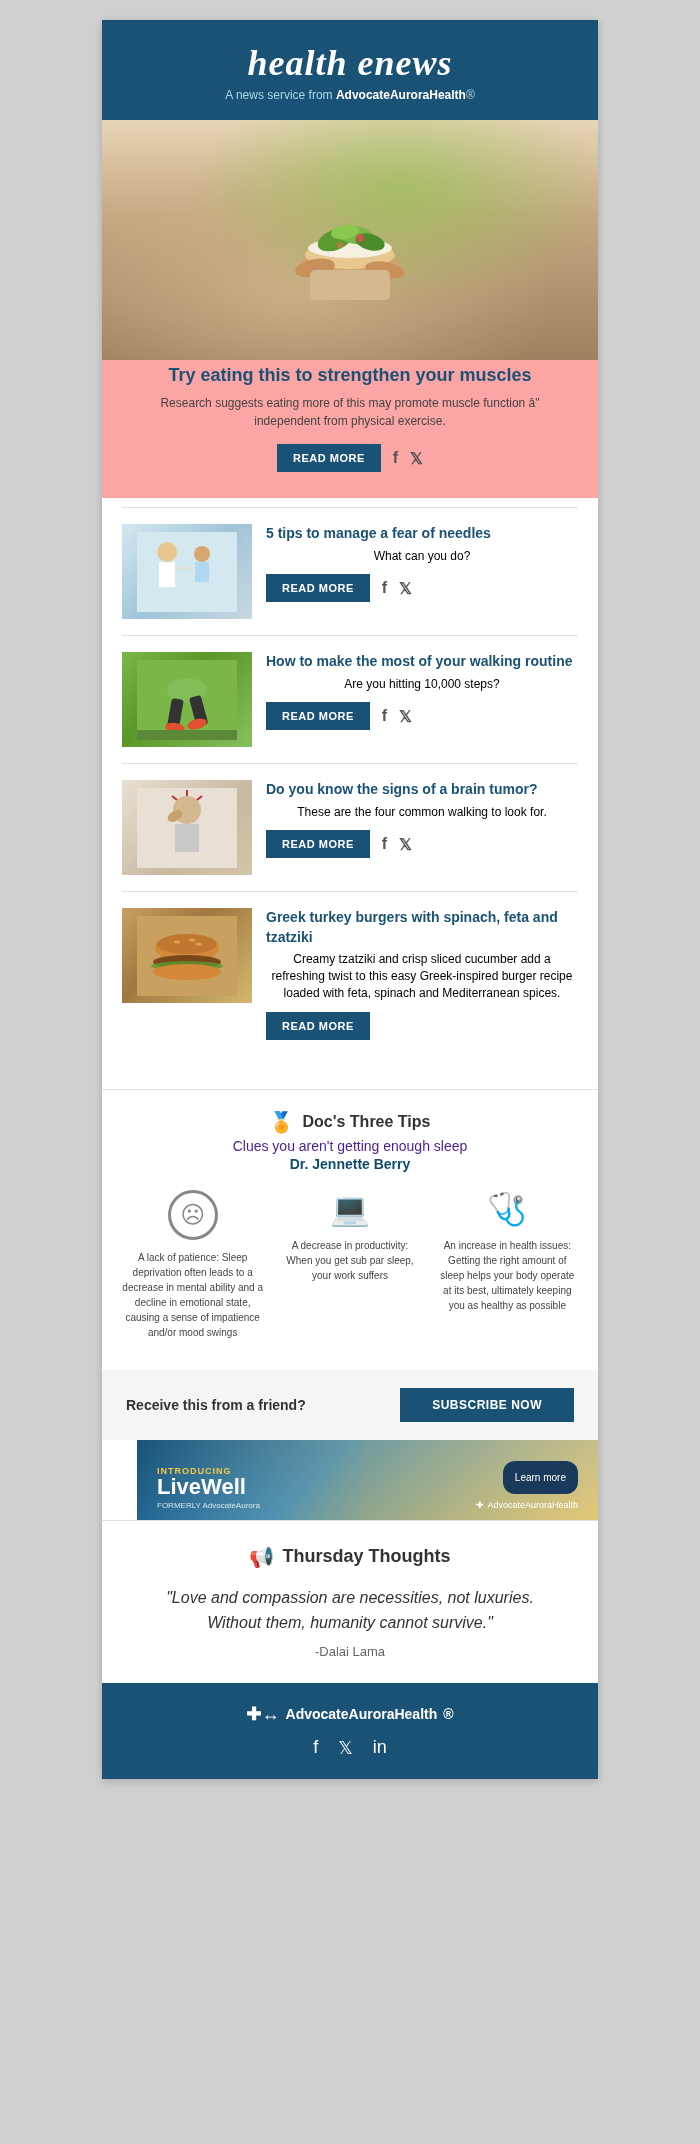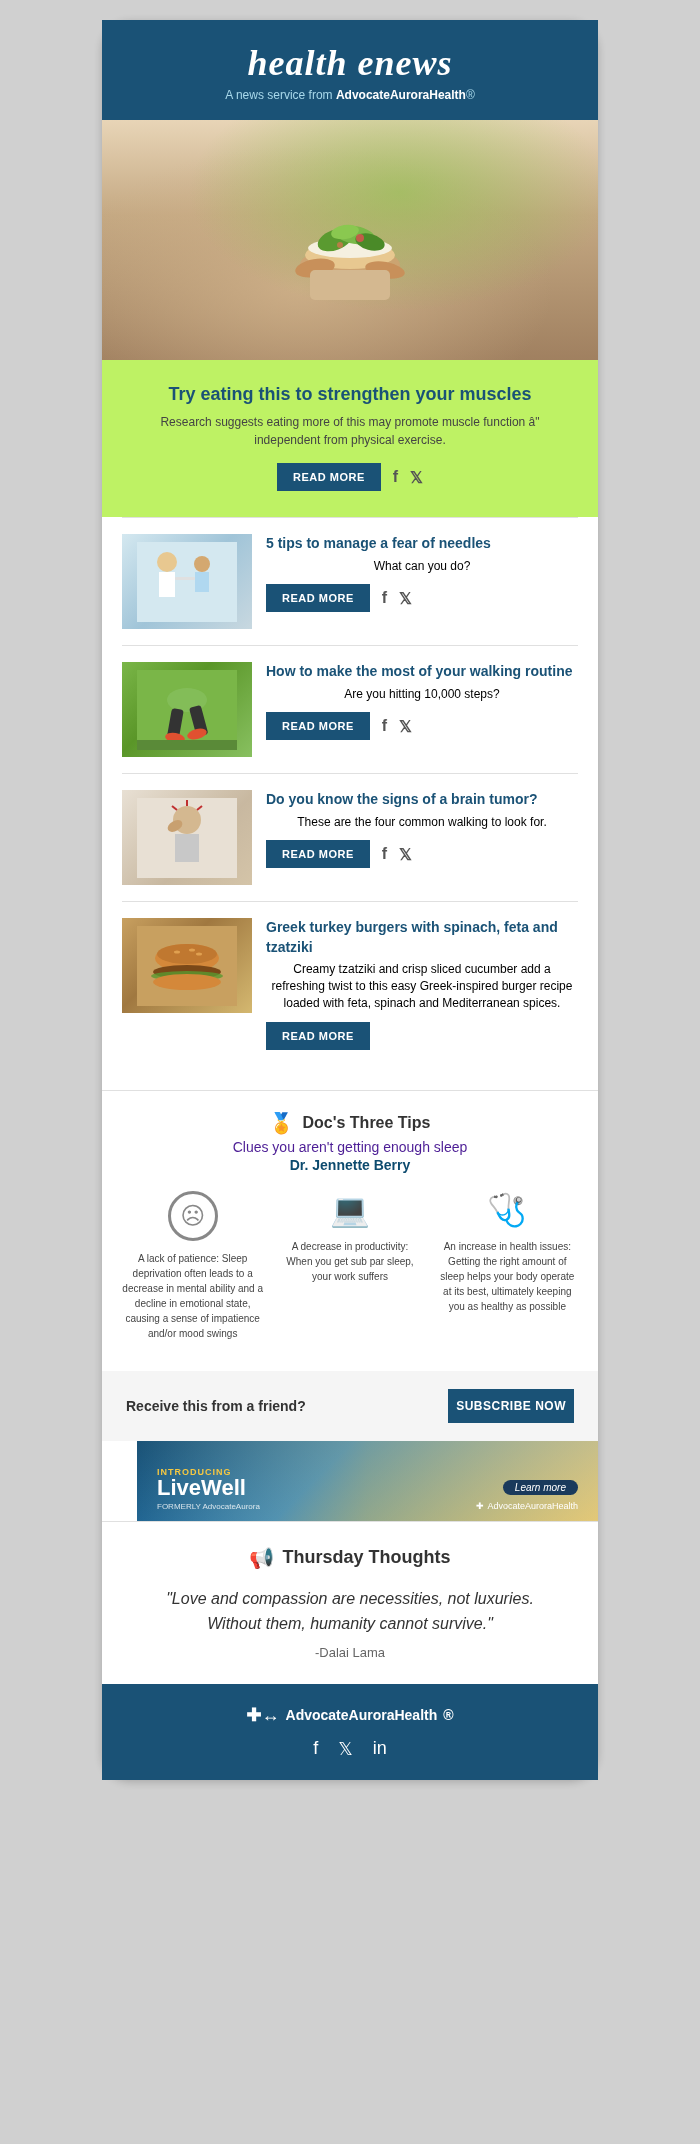--- a/index.html
+++ b/index.html
@@ -7,21 +7,20 @@
       background-color: #d0d0d0;
       font-family: Arial, sans-serif;
       display: flex;
       justify-content: center;
       padding: 20px 0;
     }
     .email-container {
       width: 496px;
       background: #ffffff;
       box-shadow: 0 2px 8px rgba(0,0,0,0.2);
-      border-radius: 28px;
     }
     
     .header {
       background-color: #1a5276;
       text-align: center;
       padding: 22px 20px 18px;
     }
     .header-title {
       color: #ffffff;
       font-size: 36px;
@@ -59,23 +58,23 @@
       display: flex;
       align-items: center;
       justify-content: center;
     }
     .bowl-svg {
       width: 140px;
       height: 120px;
     }
     
     .feature-section {
-      padding: 24px 40px 10px;
+      padding: 5px 40px 10px;
       text-align: center;
-      background: #bef264;
+      background: #fca5a5;
     }
     .feature-title {
       color: #1a5276;
       font-size: 18px;
       font-weight: bold;
       margin-bottom: 8px;
     }
     .feature-desc {
       color: #444;
       font-size: 12px;
@@ -102,21 +101,21 @@
     }
     .social-icon {
       color: #555;
       font-size: 16px;
       cursor: pointer;
       font-weight: bold;
     }
     
     .article-list {
       background: #fff;
-      padding: 0 20px;
+      padding: 9px 20px;
     }
     .article-item {
       display: flex;
       gap: 14px;
       padding: 16px 0;
       border-top: 1px solid #e0e0e0;
       align-items: flex-start;
     }
     .article-thumb {
       width: 130px;
@@ -215,21 +214,21 @@
     }
     .subscribe-text {
       font-size: 14px;
       font-weight: bold;
       color: #333;
     }
     .subscribe-btn {
       background-color: #1a5276;
       color: #ffffff;
       border: none;
-      padding: 10px 8px;
+      padding: 10px 32px;
       font-size: 12px;
       font-weight: bold;
       letter-spacing: 0.5px;
       cursor: pointer;
       text-transform: uppercase;
       white-space: nowrap;
     }
     
     .livewell-banner {
       background: linear-gradient(135deg, #1a5276 0%, #2e86c1 40%, #f5c842 100%);
@@ -270,25 +269,24 @@
       display: flex;
       flex-direction: column;
       align-items: flex-end;
       gap: 6px;
       z-index: 2;
     }
     .learn-more-btn {
       background-color: #1a3a5c;
       color: #ffffff;
       border: none;
-      padding: 2px 12px;
+      padding: 11px 12px;
       font-size: 10px;
       border-radius: 12px;
       cursor: pointer;
-      font-style: italic;
     }
     .advocate-logo-small {
       color: #ffffff;
       font-size: 9px;
       display: flex;
       align-items: center;
       gap: 4px;
     }
     
     .thursday-thoughts {

